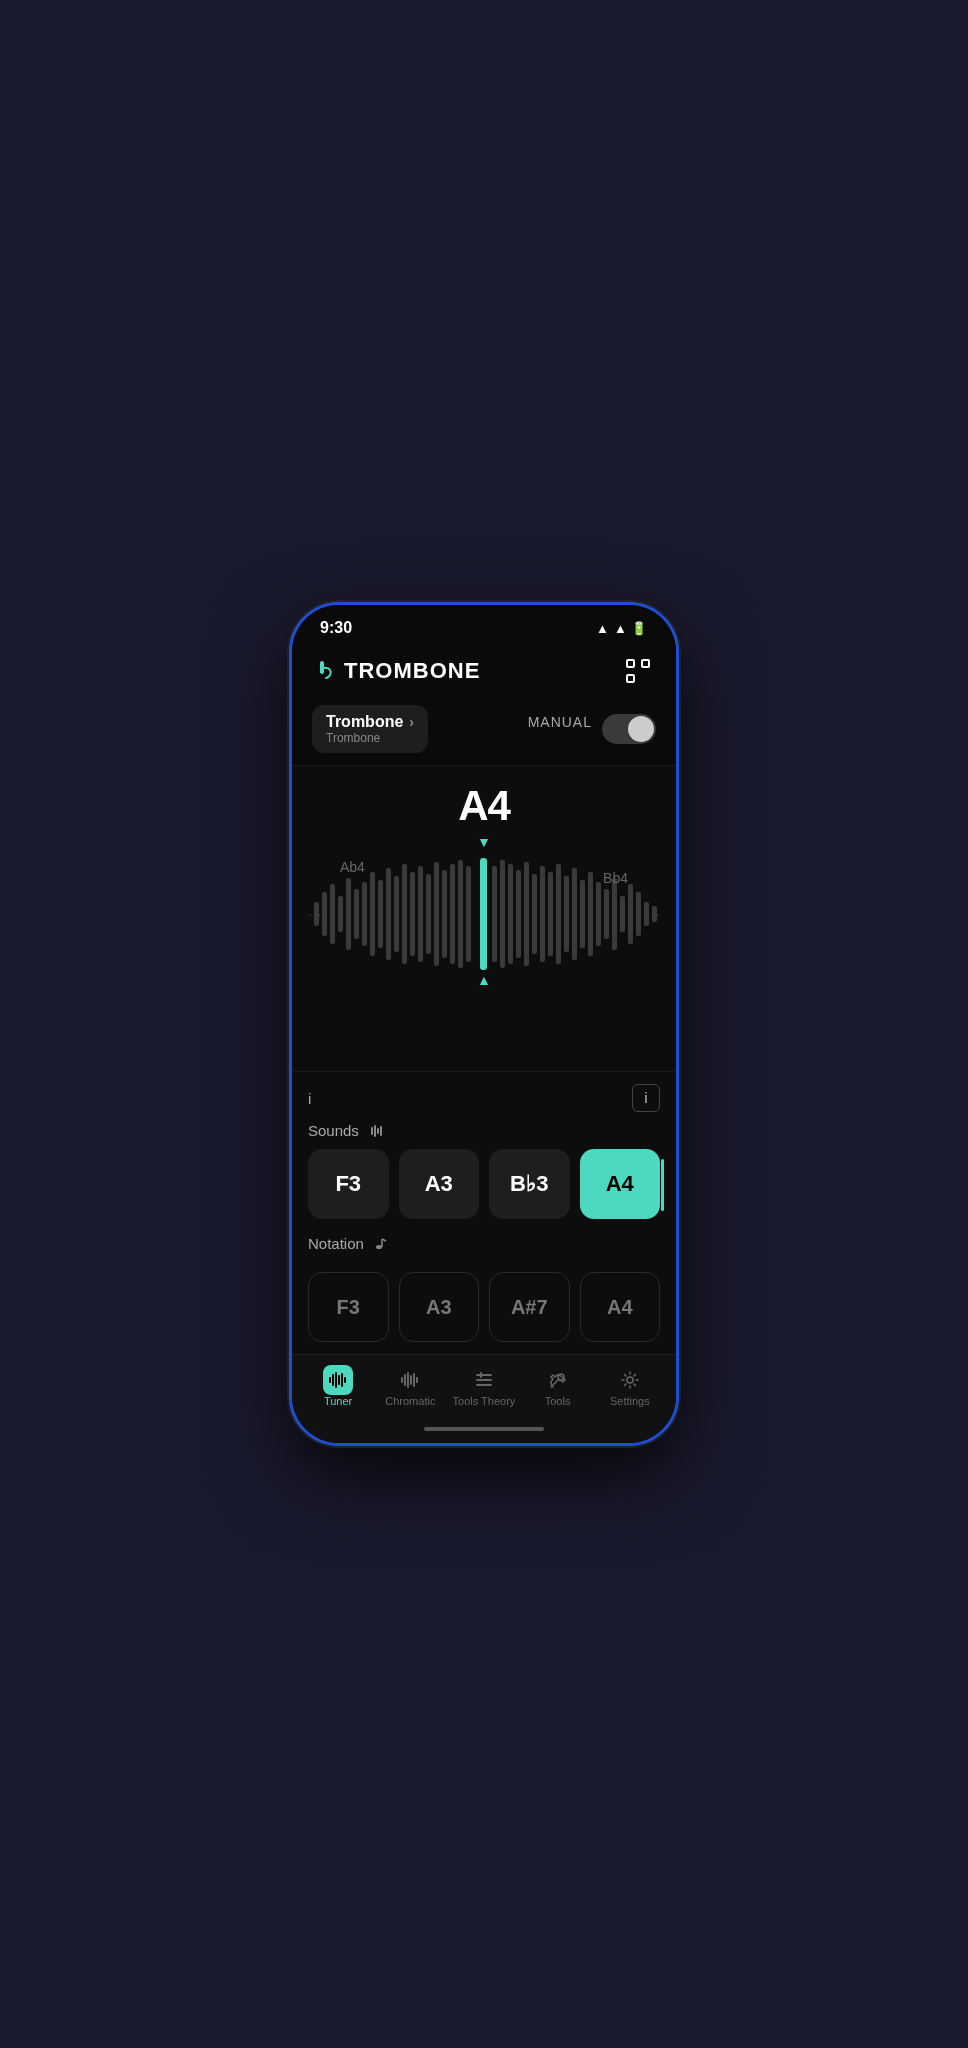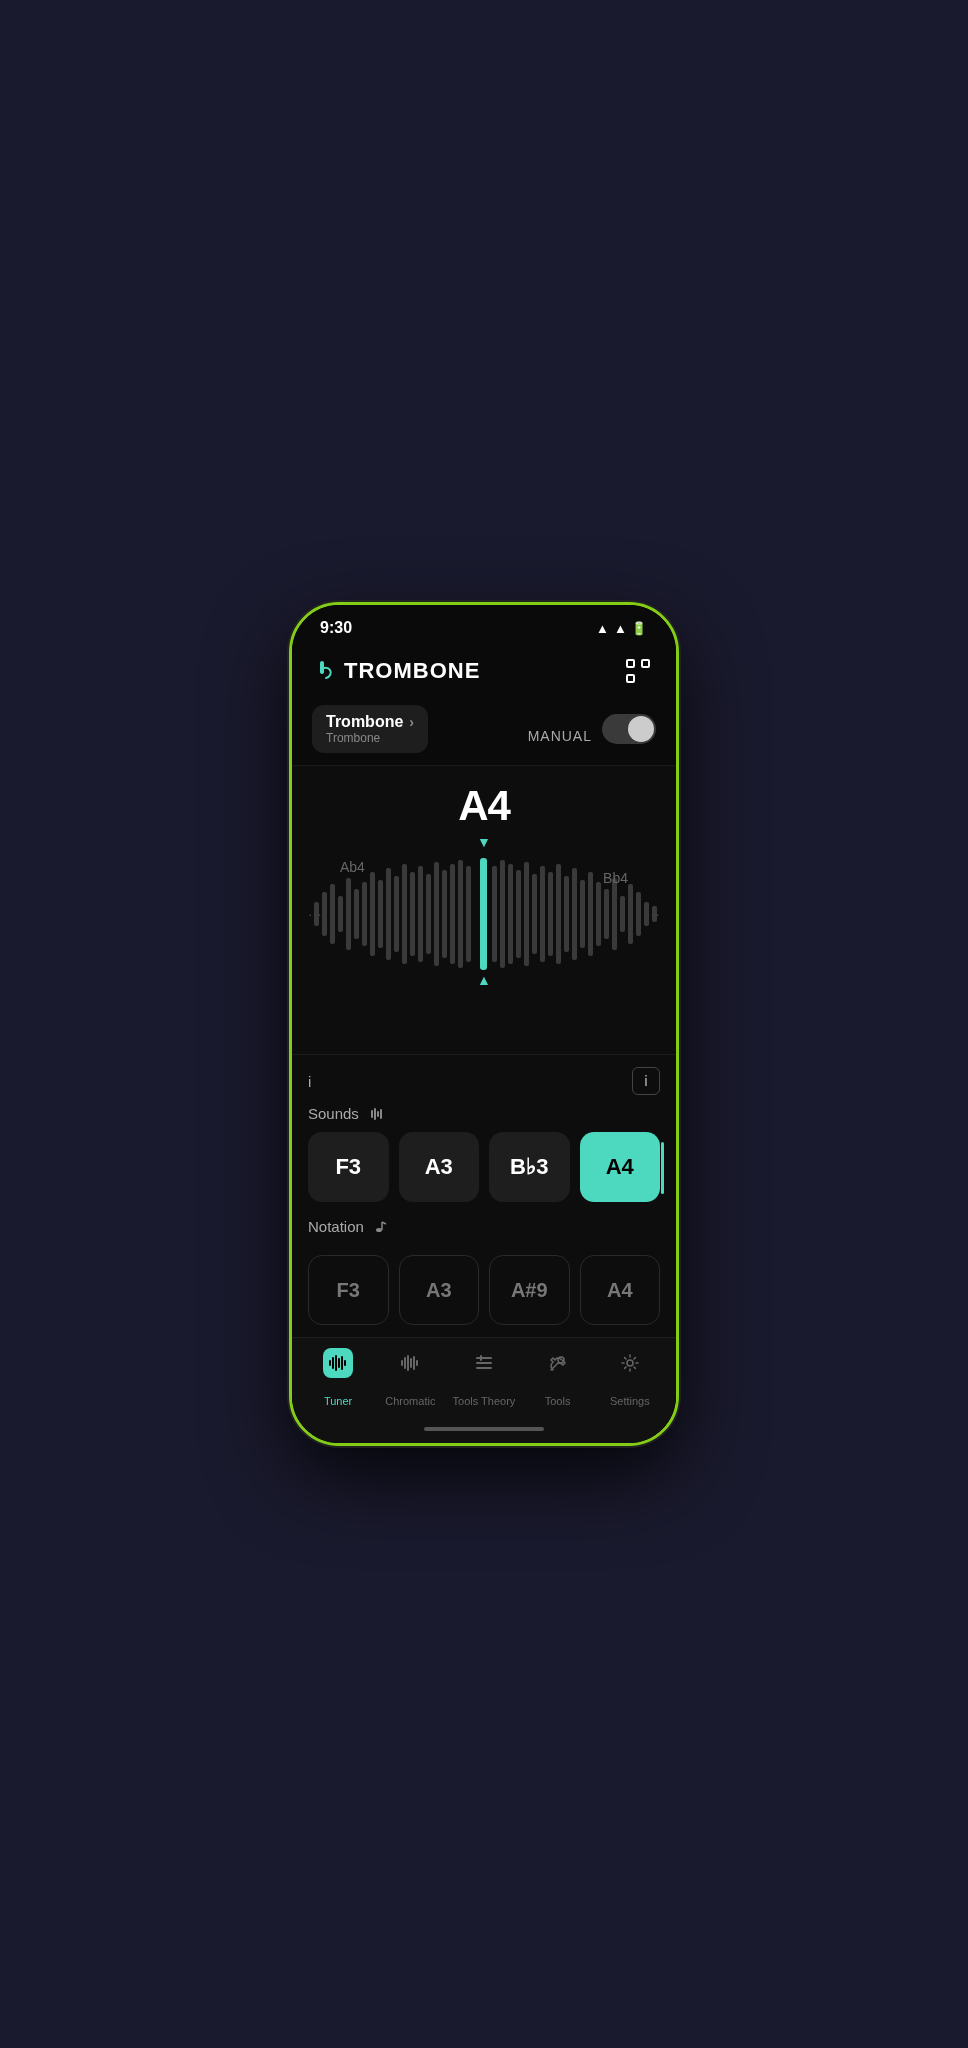--- a/index.html
+++ b/index.html
@@ -11,21 +11,21 @@
       align-items: center;
       min-height: 100vh;
       font-family: -apple-system, BlinkMacSystemFont, 'Helvetica Neue', Arial, sans-serif;
     }
 
     .phone-frame {
       width: 390px;
       height: 844px;
       background: #0d0d0d;
       border-radius: 50px;
-      border: 3px solid #84cc16;
+      border: 3px solid #1d4ed8;
       overflow: hidden;
       position: relative;
       box-shadow: 0 0 0 2px #222, 0 30px 80px rgba(0,0,0,0.8);
     }
 
     .phone-screen {
       width: 100%;
       height: 100%;
       background: #0a0a0a;
       border-radius: 47px;
@@ -129,21 +129,21 @@
       font-size: 12px;
     }
 
     .chevron-right {
       color: #888;
       font-size: 14px;
     }
 
     .manual-toggle {
       display: flex;
-      align-items: flex-end;
+      align-items: flex-start;
       gap: 10px;
     }
 
     .manual-label {
       color: #aaa;
       font-size: 14px;
       letter-spacing: 1px;
       font-weight: 500;
     }
 
@@ -341,21 +341,21 @@
       align-items: center;
       padding: 10px 10px 20px;
       background: #111;
       border-top: 1px solid #1f1f1f;
     }
 
     .tab-item {
       display: flex;
       flex-direction: column;
       align-items: center;
-      gap: 17px;
+      gap: 0;
       cursor: pointer;
       min-width: 60px;
     }
 
     .tab-icon {
       width: 30px;
       height: 30px;
       display: flex;
       align-items: center;
       justify-content: center;
@@ -530,21 +530,21 @@
             <ellipse cx="5" cy="10" rx="3" ry="2" fill="#888"></ellipse>
             <line x1="8" y1="10" x2="8" y2="2" stroke="#888" stroke-width="1.5"></line>
             <line x1="8" y1="2" x2="12" y2="4" stroke="#888" stroke-width="1.5"></line>
           </svg>
         </span>
       </div>
 
       <div class="notation-row">
         <div class="notation-btn">F3</div>
         <div class="notation-btn">A3</div>
-        <div class="notation-btn">A#9</div>
+        <div class="notation-btn">A#7</div>
         <div class="notation-btn">A4</div>
       </div>
     </div>
 
     <div class="tab-bar">
 
       <div class="tab-item">
         <div class="tab-icon active-tab">
           <svg width="22" height="22" viewBox="0 0 22 22" fill="none">
             <rect x="2" y="8" width="2" height="6" rx="1" fill="#000"></rect>

